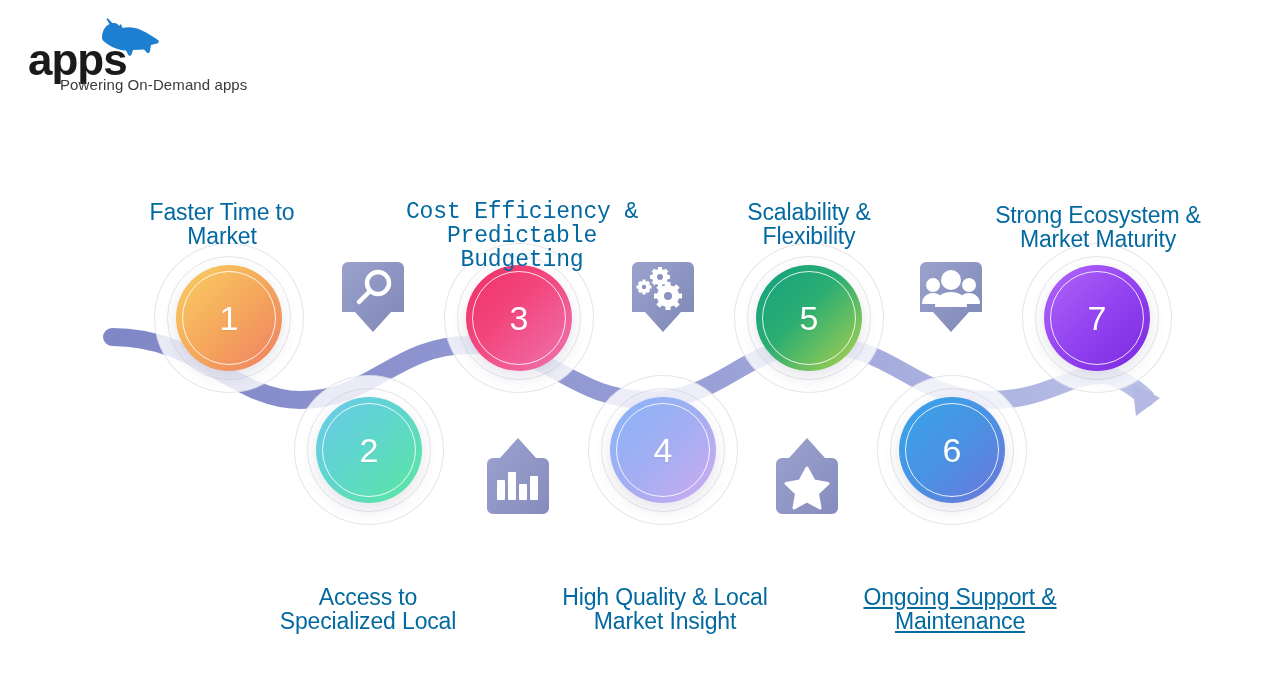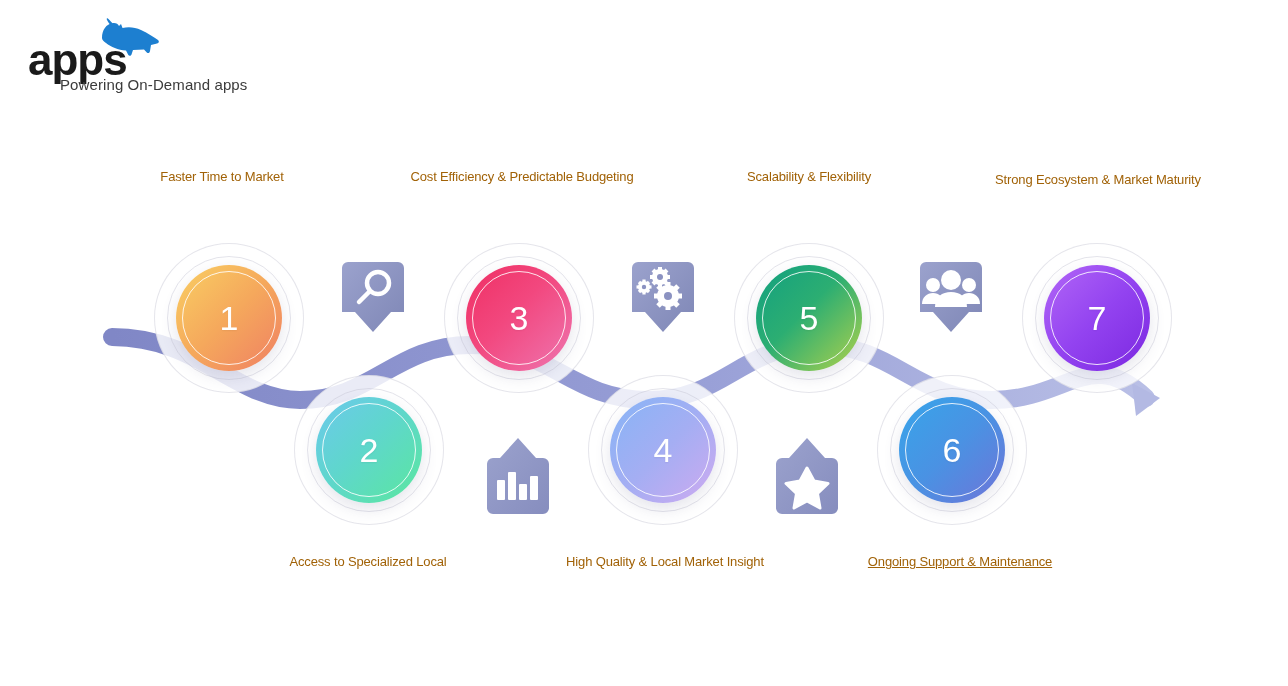--- a/index.html
+++ b/index.html
@@ -116,25 +116,26 @@
     position: absolute;
     width: 66px;
     height: 82px;
   }
   .pin svg { display: block; }
 
   
   .caption {
     position: absolute;
     text-align: center;
-    font-size: 13px;
+    font-size: 23px;
     line-height: 24px;
     font-weight: 400;
-    color: #a16207;
+    color: #0369a1;
     letter-spacing: -0.15px;
+    margin-top: 35px;
   }
 </style>
 </head>
 <body>
 
 <div class="logo-block">
   <div class="logo-rhino">
     <svg viewBox="0 0 72 40" width="72" height="40">
       <path d="M14 20 C14 12 18 6 25 5 C28 4.6 30 6 31 8 L33 6 L34.5 10 C40 8.5 47 9 53 12
                C60 15.5 66 19 70 22 C71.5 23 71 25 69 25.5 L63 27 L62 33 C61.8 35 60 35.6 58.8 34.4
@@ -317,19 +318,19 @@
 
 <div class="node" style="left:877px; top:375px;">
   <div class="halo-outer"></div>
   <div class="halo-inner"></div>
   <div class="disc" style="background:linear-gradient(135deg,#37a5ea 0%,#4a92e3 50%,#6f74d8 100%);">
     <span class="disc-num">6</span>
   </div>
 </div>
 
 <div class="caption" style="left:132px; top:165px; width:180px;">Faster Time to Market</div>
-<div class="caption" style="left:392px; top:165px; width:260px;">Cost Efficiency &amp; Predictable Budgeting</div>
+<div class="caption" style="left:392px; top:165px; width:260px;font-family:Liberation Mono, monospace;">Cost Efficiency &amp; Predictable Budgeting</div>
 <div class="caption" style="left:714px; top:165px; width:190px;text-align:center;">Scalability &amp; Flexibility</div>
 <div class="caption" style="left:992px; top:168px; width:212px;">Strong Ecosystem &amp; Market Maturity</div>
 
 <div class="caption" style="left:268px; top:550px; width:200px;">Access to Specialized Local</div>
 <div class="caption" style="left:554px; top:550px; width:222px;">High Quality &amp; Local Market Insight</div>
 <div class="caption" style="left:862px; top:550px; width:196px;text-decoration:underline;">Ongoing Support &amp; Maintenance</div>
 
 </body></html>

